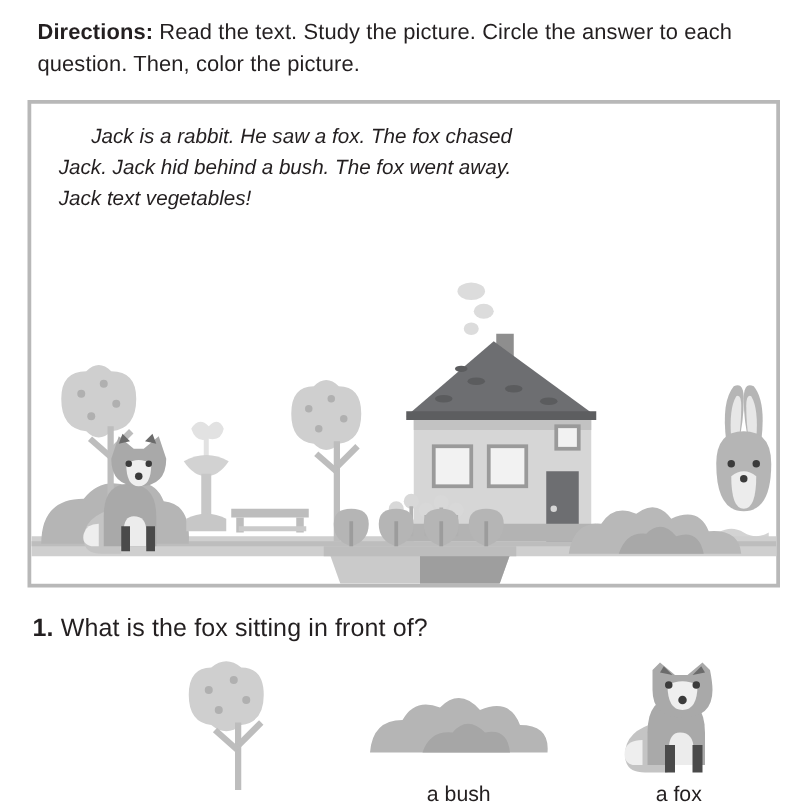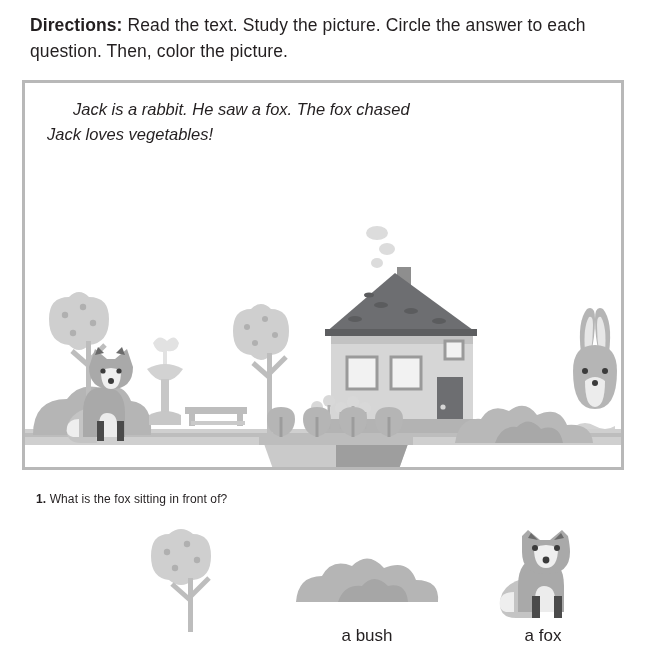--- a/index.html
+++ b/index.html
@@ -62,23 +62,23 @@
     top: 128px;
     width: 596px;
     height: 256px;
     overflow: hidden;
   }
   .scene svg { display: block; }
 
   
   .question {
     position: absolute;
-    left: 36px;
+    left: 26px;
     top: 492px;
-    font-size: 12px;
+    font-size: 20px;
     letter-spacing: 0.1px;
   }
   .question .qnum { font-weight: bold; }
 
   .choices {
     position: absolute;
     left: 22px;
     top: 528px;
     width: 602px;
     height: 118px;
@@ -107,21 +107,22 @@
 <div class="page">
 
   <div class="directions">
     <b>Directions:</b><span> Read the text.  Study the picture.  Circle the answer to each question.  Then, color the picture.</span>
   </div>
 
   <div class="frame">
 
     <div class="passage">
       <div class="indent">Jack is a rabbit.  He saw a fox.  The fox chased</div>
-      <div>Jack loves vegetables!</div>
+      <div>Jack.  Jack hid behind a bush.  The fox went away.</div>
+      <div>Jack text vegetables!</div>
     </div>
 
     <div class="scene">
       <svg width="596" height="256" viewBox="0 0 596 256" xmlns="http://www.w3.org/2000/svg">
         <defs>
           <g id="leafdots"></g>
         </defs>
 
         <path d="M430 215 q10 -6 20 0 q10 6 20 0 q10 -6 20 0 q10 6 20 0 q10 -6 20 0 q10 6 20 0 q10 -6 20 0 q10 6 20 0 l0 12 l-180 0 z" fill="#d3d3d3"></path>
 

